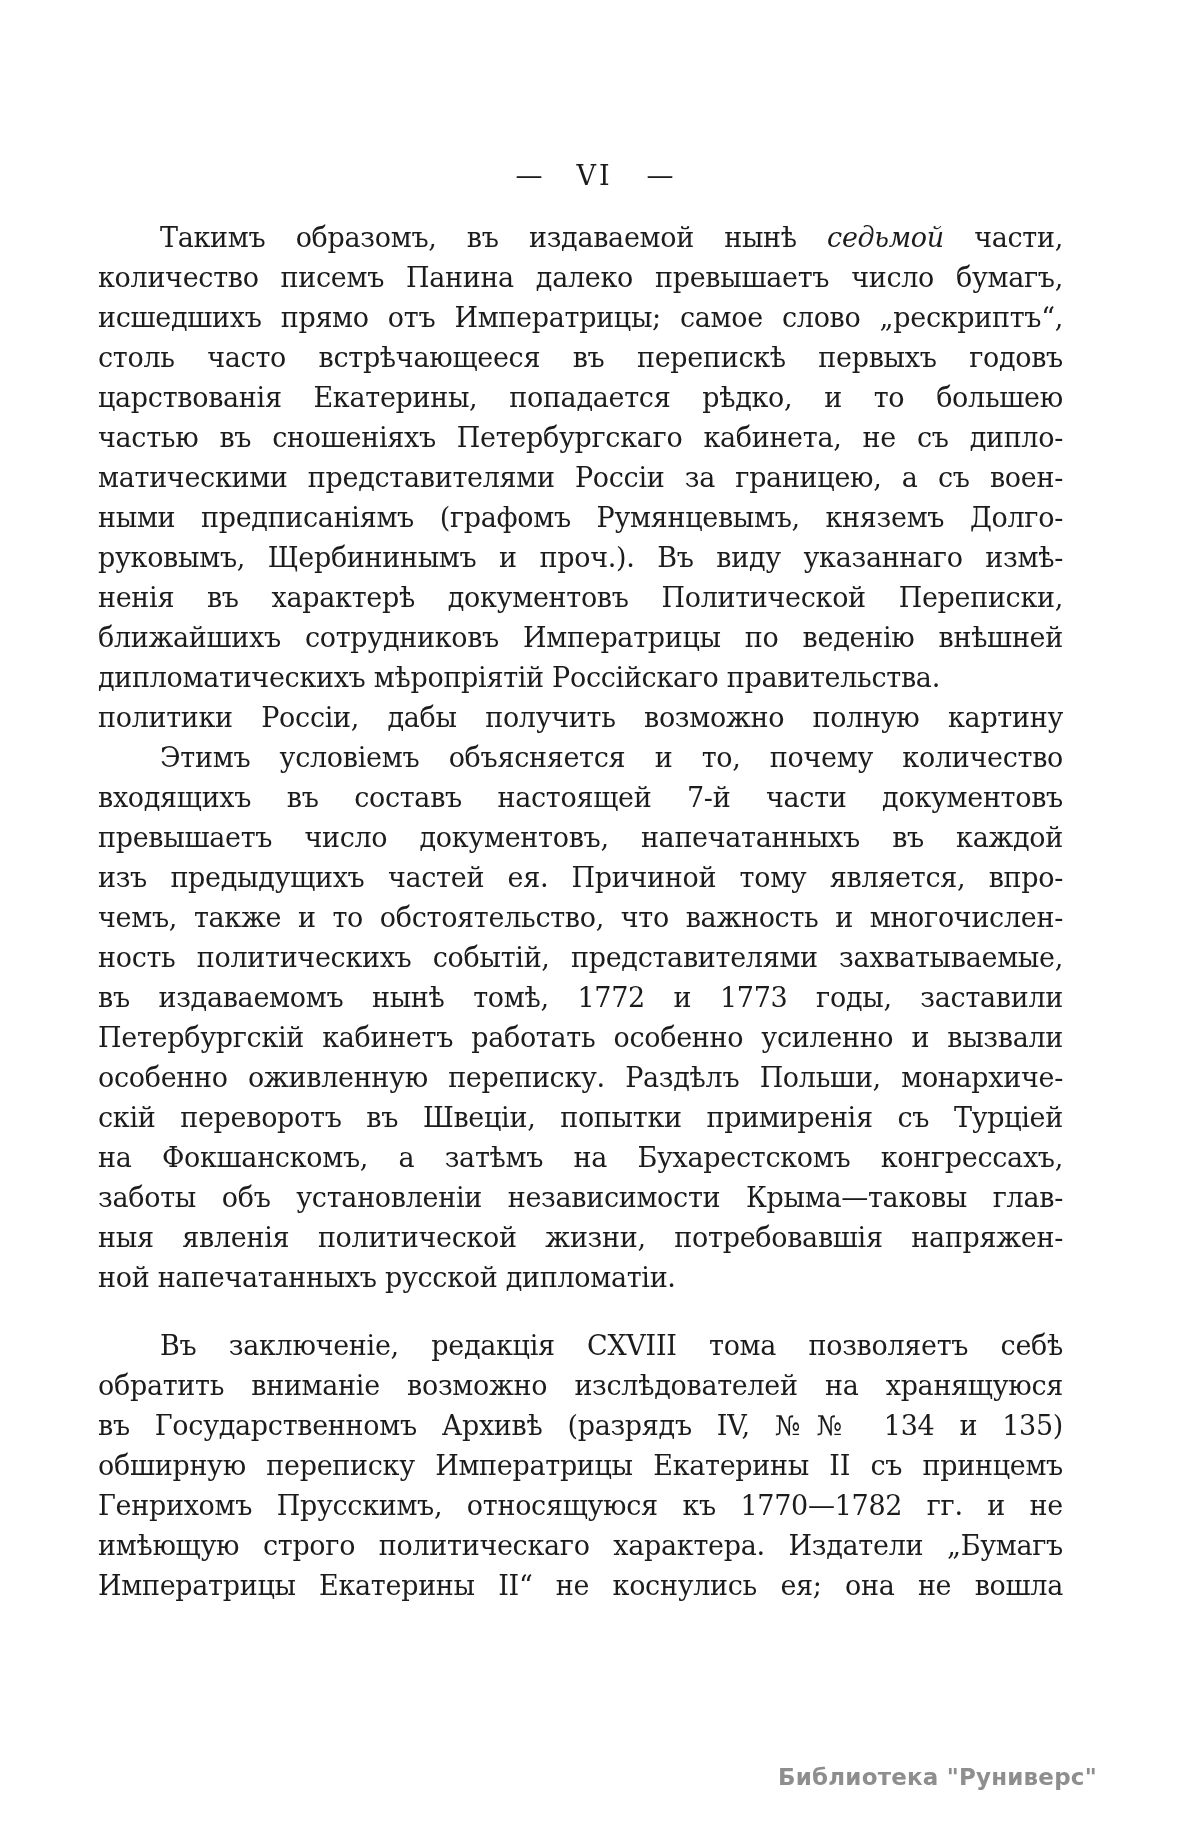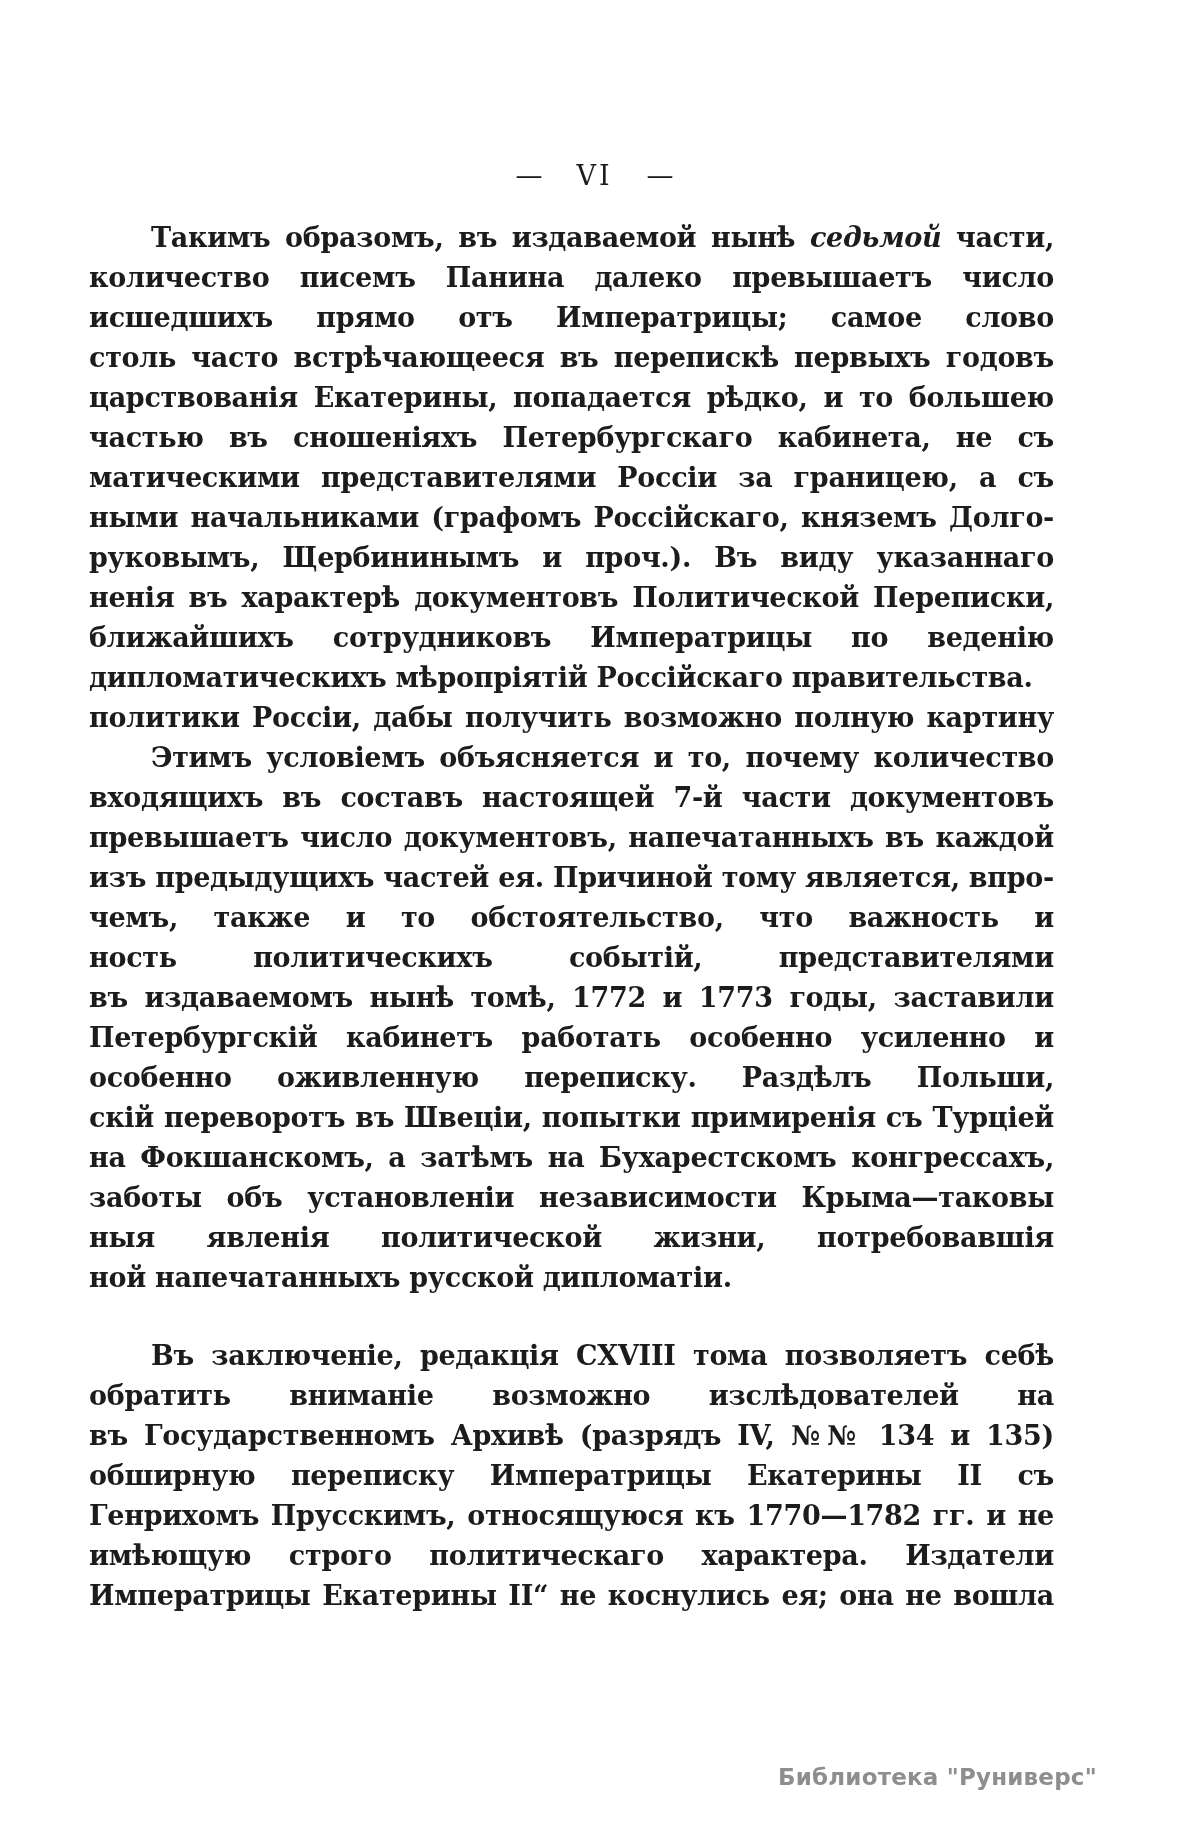--- a/index.html
+++ b/index.html
@@ -20,29 +20,28 @@
     height: 40px;
     line-height: 40px;
     text-align: center;
     font-size: 27px;
     color: #1c1c1c;
   }
   .pagehead .dash { letter-spacing: 0; }
   .pagehead .num { margin: 0 34px; letter-spacing: 3px; }
   .textblock {
     position: absolute;
-    left: 89px;
+    left: 98px;
     top: 218px;
     width: 965px;
     font-size: 27px;
     letter-spacing: -0.3px;
-    font-weight: bold;
   }
   .paragraph { margin: 0; }
-  .paragraph.gap { margin-top: 38px; }
+  .paragraph.gap { margin-top: 28px; }
   .line {
     height: 40px;
     line-height: 40px;
     text-align: justify;
     text-align-last: justify;
     overflow: hidden;
     white-space: normal;
   }
   .line.first { text-indent: 62px; }
   .line.endline { text-align-last: left; }
@@ -69,21 +68,21 @@
 
   <div class="textblock" id="textblock">
       <div class="paragraph">
         <div class="line first"><span>Такимъ образомъ, въ издаваемой нынѣ </span><span class="it">седьмой</span><span> части,</span></div>
         <div class="line"><span>количество писемъ Панина далеко превышаетъ число бумагъ,</span></div>
         <div class="line"><span>исшедшихъ прямо отъ Императрицы; самое слово „рескриптъ“,</span></div>
         <div class="line"><span>столь часто встрѣчающееся въ перепискѣ первыхъ годовъ</span></div>
         <div class="line"><span>царствованія Екатерины, попадается рѣдко, и то большею</span></div>
         <div class="line"><span>частью въ сношеніяхъ Петербургскаго кабинета, не съ дипло-</span></div>
         <div class="line"><span>матическими представителями Россіи за границею, а съ воен-</span></div>
-        <div class="line"><span>ными начальниками (графомъ Россійскаго, княземъ Долго-</span></div>
+        <div class="line"><span>ными предписаніямъ (графомъ Румянцевымъ, княземъ Долго-</span></div>
         <div class="line"><span>руковымъ, Щербининымъ и проч.). Въ виду указаннаго измѣ-</span></div>
         <div class="line"><span>ненія въ характерѣ документовъ Политической Переписки,</span></div>
         <div class="line"><span>ближайшихъ сотрудниковъ Императрицы по веденію внѣшней</span></div>
         <div class="line endline"><span>дипломатическихъ мѣропріятій Россійскаго правительства.</span></div>
         <div class="line"><span>политики Россіи, дабы получить возможно полную картину</span></div>
       </div>
       <div class="paragraph">
         <div class="line first"><span>Этимъ условіемъ объясняется и то, почему количество</span></div>
         <div class="line"><span>входящихъ въ составъ настоящей 7-й части документовъ</span></div>
         <div class="line"><span>превышаетъ число документовъ, напечатанныхъ въ каждой</span></div>

